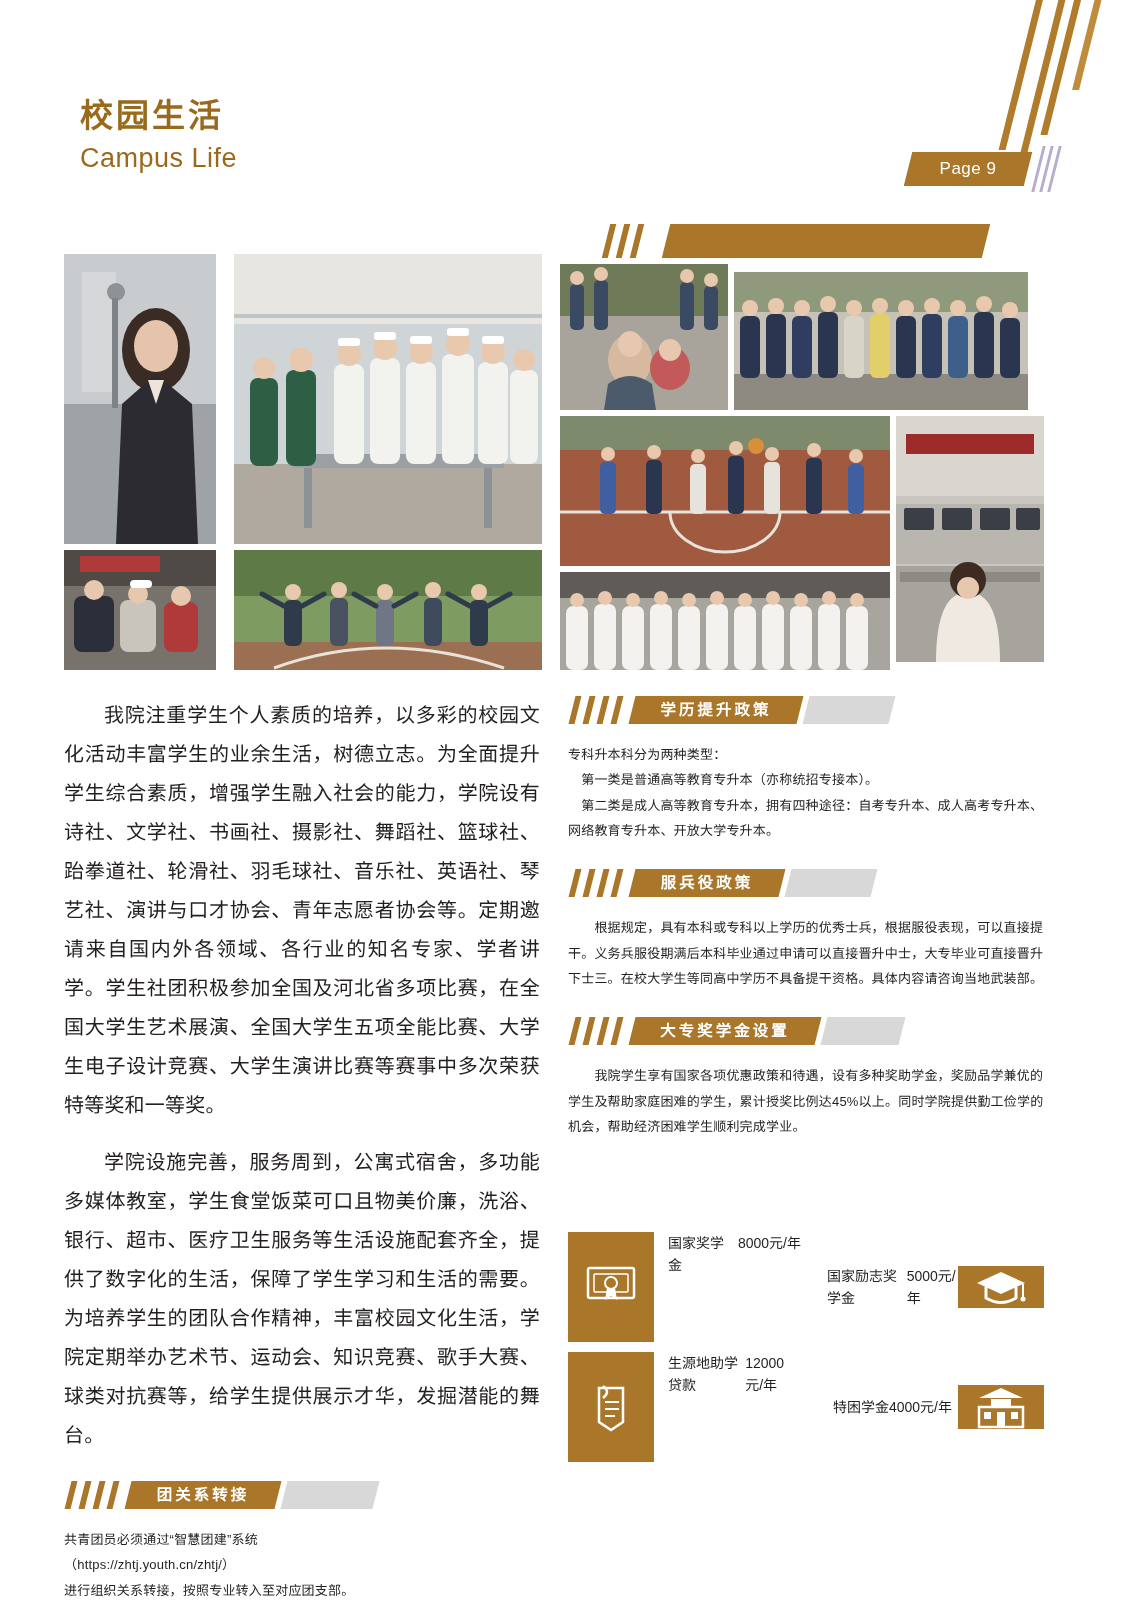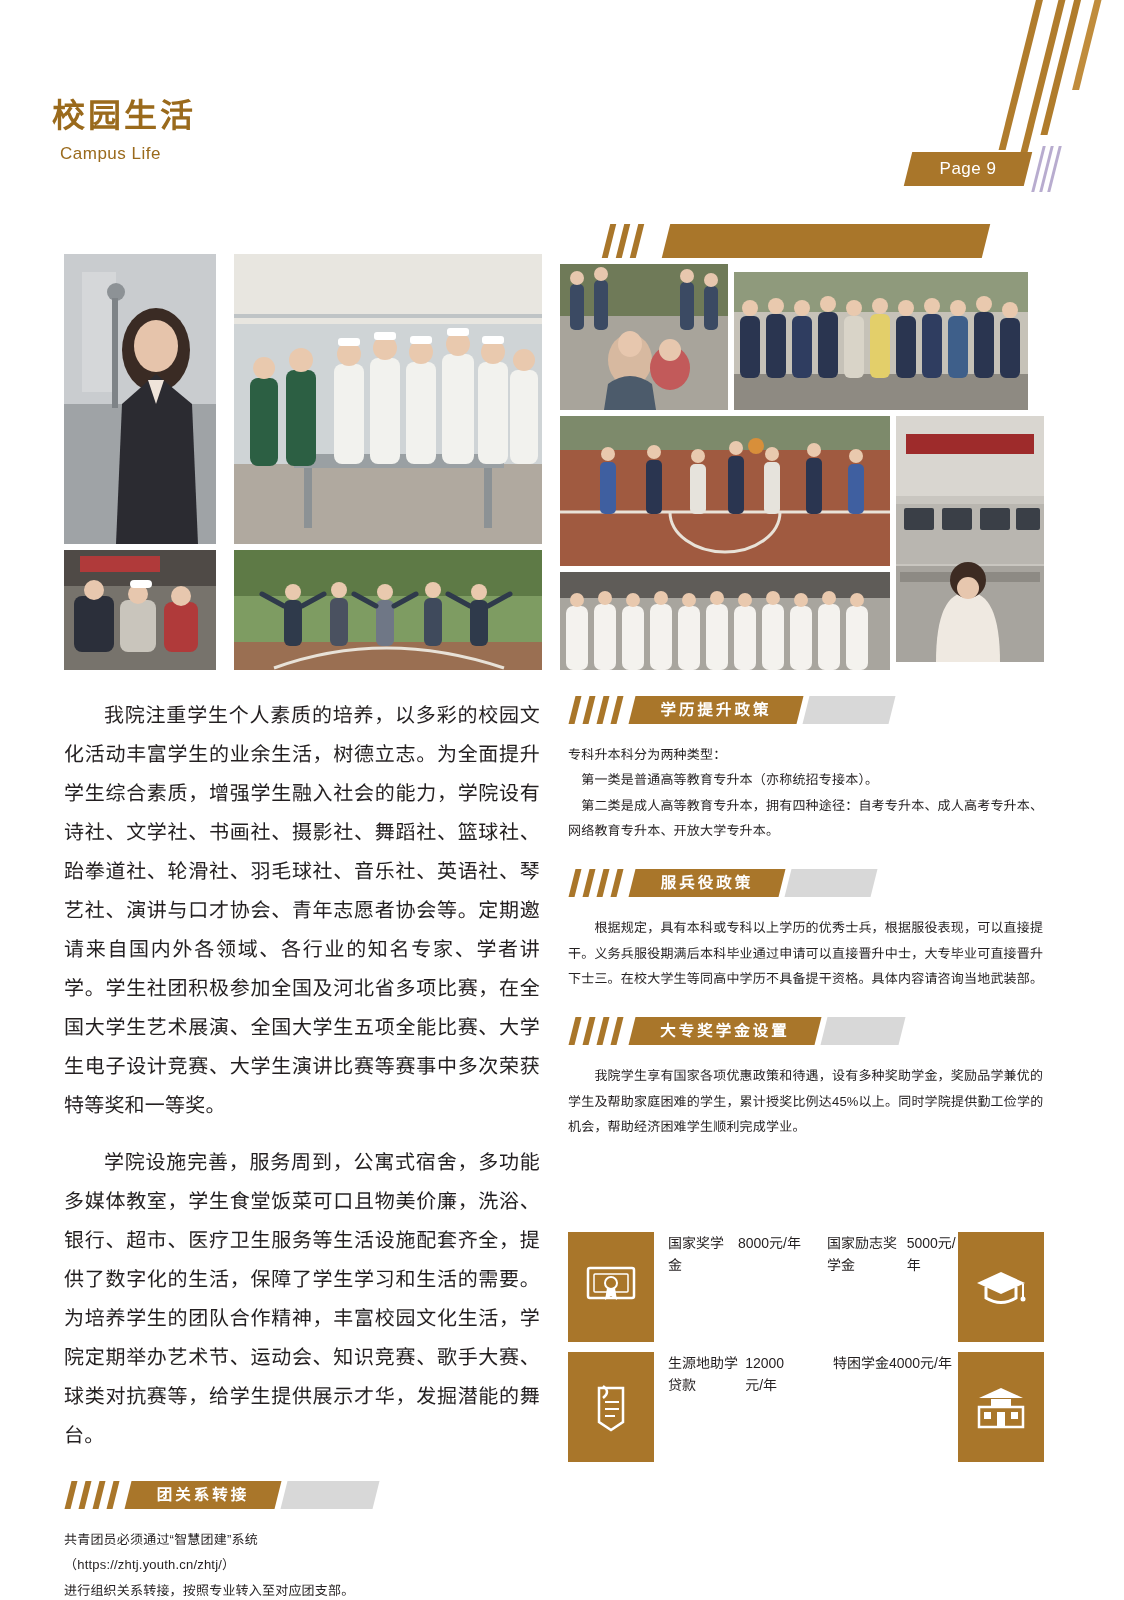--- a/index.html
+++ b/index.html
@@ -36,37 +36,37 @@
     display: block;
   }
   .corner-strokes i:nth-child(1) { right: 96px; height: 180px; }
   .corner-strokes i:nth-child(2) { right: 76px; height: 200px; }
   .corner-strokes i:nth-child(3) { right: 56px; height: 165px; }
   .corner-strokes i:nth-child(4) { right: 30px; height: 120px; background:#c08c3c; }
 
   
   .header {
     position: absolute;
-    left: 52px;
+    left: 80px;
     top: 96px;
     width: 700px;
   }
   .title-cn {
     font-size: 33px;
     font-weight: bold;
     color: #9a6a1c;
     letter-spacing: 3px;
     margin: 0 0 6px 0;
     line-height: 1.2;
   }
   .title-en {
-    font-size: 17px;
+    font-size: 27px;
     color: #9a6a1c;
     letter-spacing: 0.5px;
-    margin: 8px;
+    margin: 0;
     line-height: 1.2;
     font-weight: normal;
   }
 
   
   .page-badge {
     position: absolute;
     right: 96px;
     top: 152px;
     width: 120px;
@@ -230,21 +230,21 @@
   .sch-text {
     flex: 1;
     display: flex;
     flex-direction: row;
     justify-content: center;
     padding-left: 14px;
     font-size: 14px;
     line-height: 1.6;
     color: #231f20;
   }
-  .sch-cell.flip { flex-direction: row-reverse; }
+  .sch-cell.flip { flex-direction: row-reverse; align-items: center; }
   .sch-cell.flip .sch-text { padding-left: 0; padding-right: 0; padding-left: 16px; }
 
   svg { display: block; }
 </style>
 </head>
 <body>
 
 <div class="corner-strokes">
   <i></i>
     <i></i>

